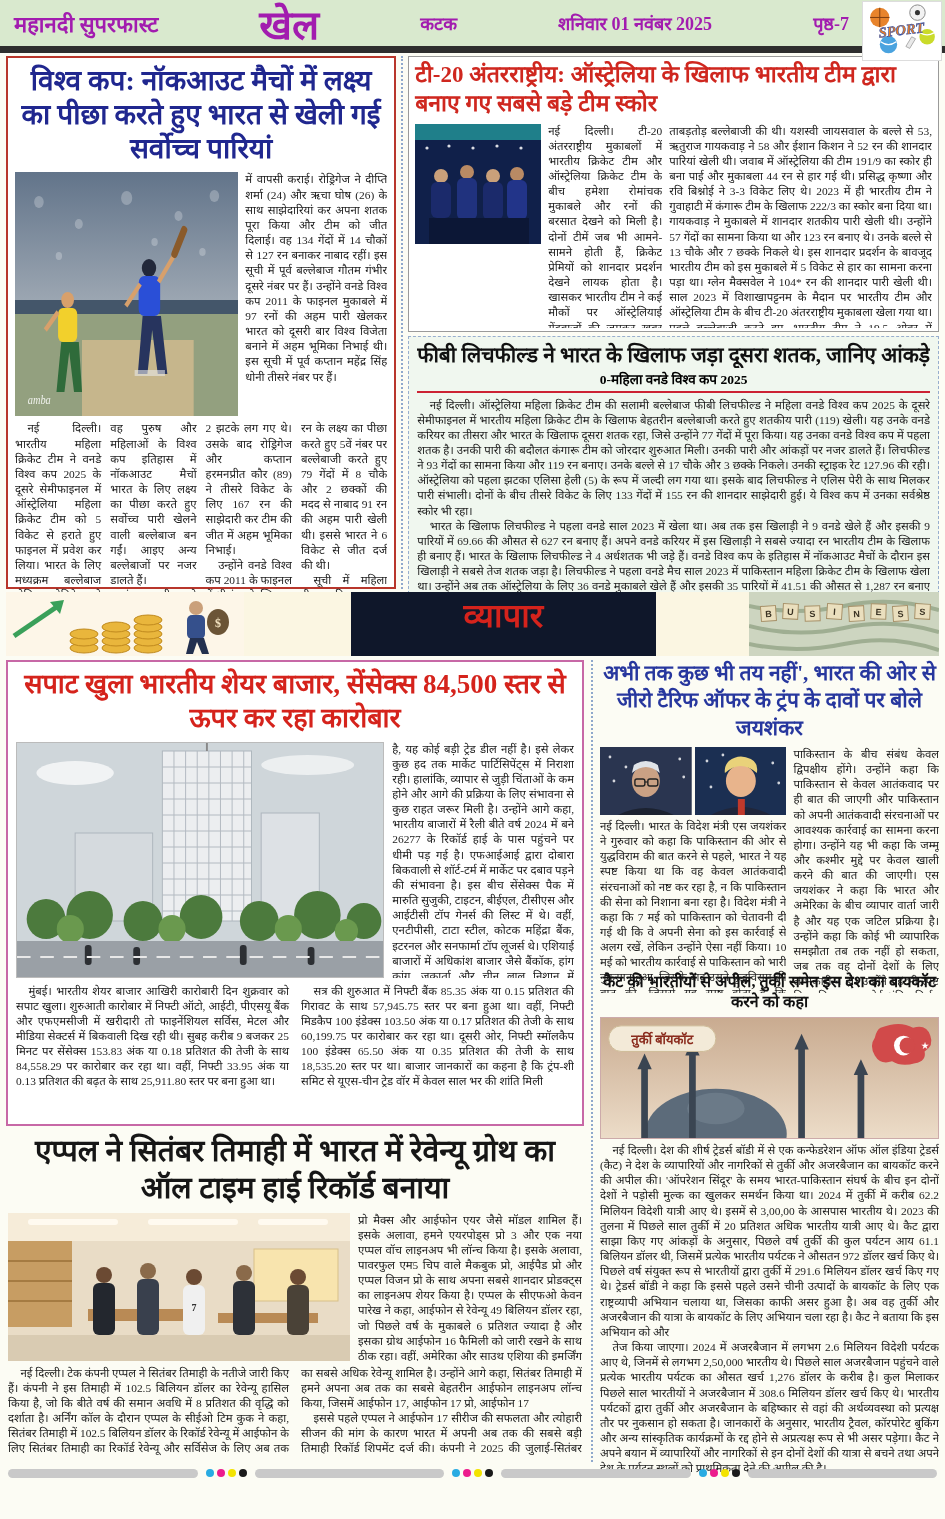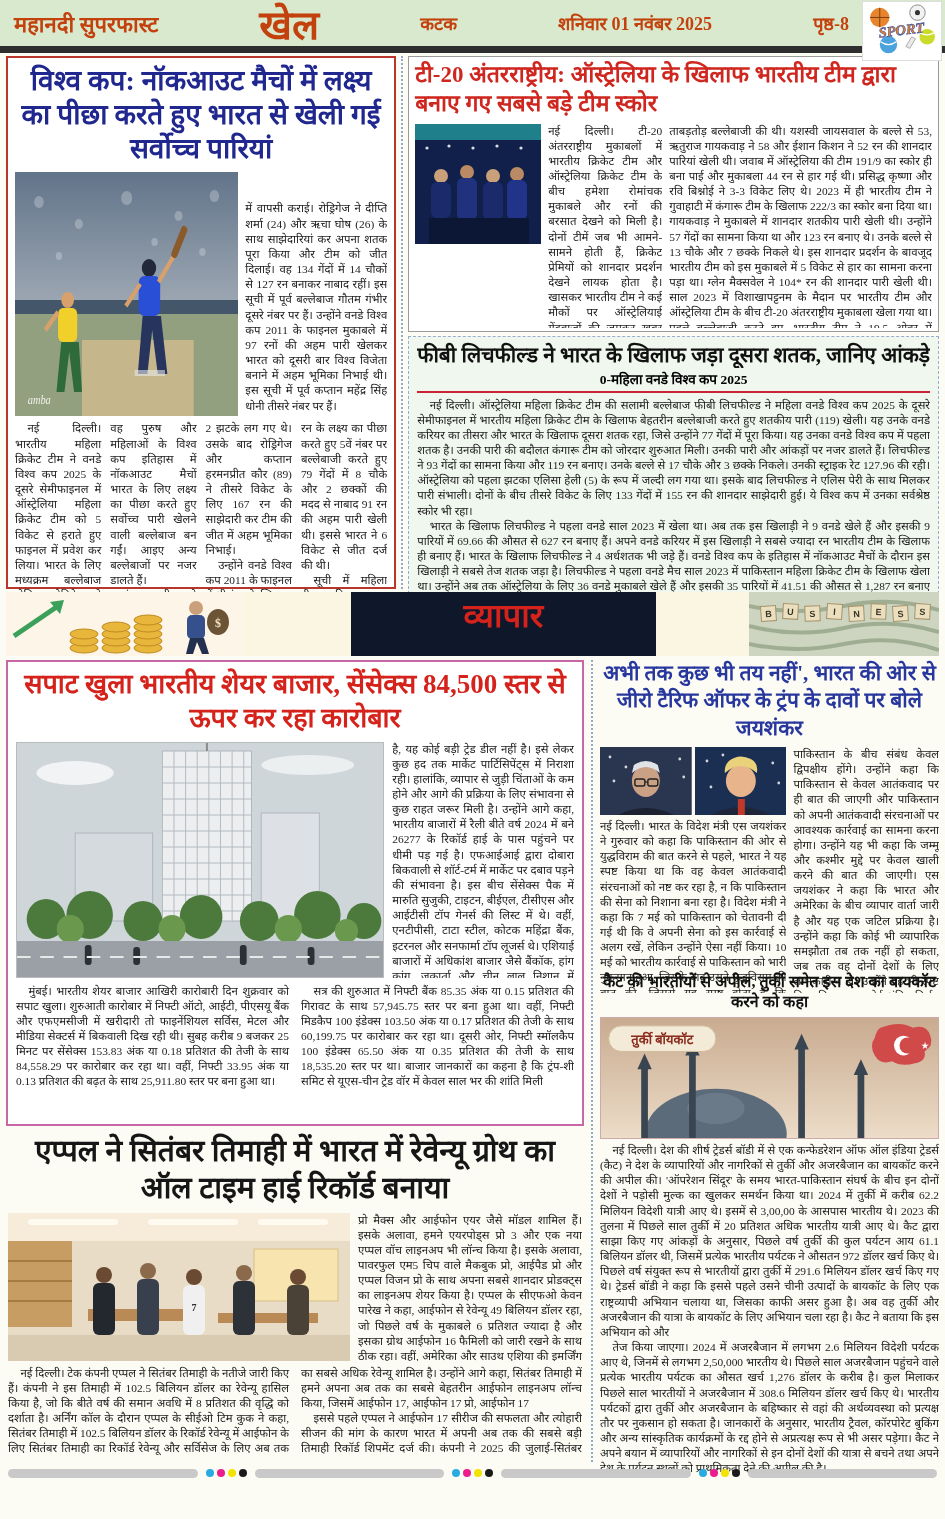--- a/index.html
+++ b/index.html
@@ -1,41 +1,41 @@
 <!DOCTYPE html>
 <html lang="hi"><head>
 <meta charset="utf-8">
 <title>Newspaper Page</title>
 <style>
   * { margin:0; padding:0; box-sizing:border-box; }
   body { background:#777; font-family:"Liberation Serif","DejaVu Serif",serif; }
   .page { width:945px; height:1519px; background:#fcfcf4; margin:0 auto; position:relative; overflow:hidden; }
 
   
-  .masthead { height:46px; background:#d9e9ce; display:flex; align-items:center; padding:0 96px 0 14px; justify-content:space-between; color:#c2410c; }
+  .masthead { height:46px; background:#d9e9ce; display:flex; align-items:center; padding:0 96px 0 14px; justify-content:space-between; color:#a21caf; }
   .masthead .paper { font-size:22px; font-weight:bold; }
   .masthead .section { font-size:40px; font-weight:bold; }
   .masthead .city { font-size:18px; font-weight:bold; }
   .masthead .date { font-size:18px; font-weight:bold; }
   .masthead .pageno { font-size:18px; font-weight:bold; }
   .black-rule { height:7px; background:#2e2e2e; width:100%; }
   .sport-logo { position:absolute; top:1px; right:3px; width:80px; height:60px; background:#fff; border:1px solid #ddd; }
 
   
   .body-txt { font-size:11.4px; line-height:1.33; text-align:justify; color:#1c1c1c; overflow:hidden; }
   .body-txt p { text-indent:1.1em; }
   .v-dotted { border-left:2px dotted #8fa8cc; }
 
   
   .sports-row { display:flex; gap:5px; padding:3px 6px 0 6px; height:536px; }
   .wc-box { width:466px; border:2px solid #b8362b; background:#fff; padding:4px 7px; }
   .wc-head { color:#20278f; font-size:28px; line-height:1.22; font-weight:bold; text-align:center; padding:2px 0 6px; }
   .wc-media { display:flex; gap:7px; height:244px; }
   .wc-media .photo { width:60%; height:100%; }
-  .wc-media .side { flex:1;margin-top:29px; }
+  .wc-media .side { flex:1; }
   .wc-cols { margin-top:5px; height:230px; column-count:4; column-gap:9px; }
   .right-stack { flex:1; display:flex; flex-direction:column; gap:4px; }
   .t20-box { border:1px solid #9a9a9a; padding:3px 6px; height:280px; background:#fff; }
   .t20-head { color:#cf271f; font-size:23px; line-height:1.25; font-weight:bold; text-align:left; padding:1px 0 5px; }
   .t20-body { display:flex; gap:7px; height:204px; }
   .t20-body .photo { width:126px; height:120px; flex:none; }
   .t20-col1 { width:114px; flex:none; }
   .t20-col2 { flex:1; }
   .phoebe-box { border:1.5px dashed #98aece; background:#f0f7ef; padding:3px 8px; flex:1; }
   .ph-head { color:#111; font-size:21px; font-weight:bold; text-align:center; white-space:nowrap; overflow:hidden; }
@@ -93,21 +93,21 @@
 </head>
 <body>
 
 <div class="page">
 
   <header class="masthead">
     <span class="paper">महानदी सुपरफास्ट</span>
     <span class="section">खेल</span>
     <span class="city">कटक</span>
     <span class="date">शनिवार 01 नवंबर 2025</span>
-    <span class="pageno">पृष्ठ-8</span>
+    <span class="pageno">पृष्ठ-7</span>
   </header>
   <div class="black-rule"></div>
   <div class="sport-logo">
     <svg viewBox="0 0 80 60">
       <rect width="80" height="60" fill="#ffffff"></rect>
       <circle cx="17" cy="16" r="10" fill="#e8842c"></circle>
         <path d="M7 16h20M17 6v20" stroke="#7a3c10" stroke-width="1" fill="none"></path>
       <circle cx="56" cy="11" r="8" fill="#f2f2f2" stroke="#888"></circle>
         <circle cx="56" cy="11" r="2.6" fill="#333"></circle>
       <circle cx="66" cy="36" r="8" fill="#cadb2a"></circle>

